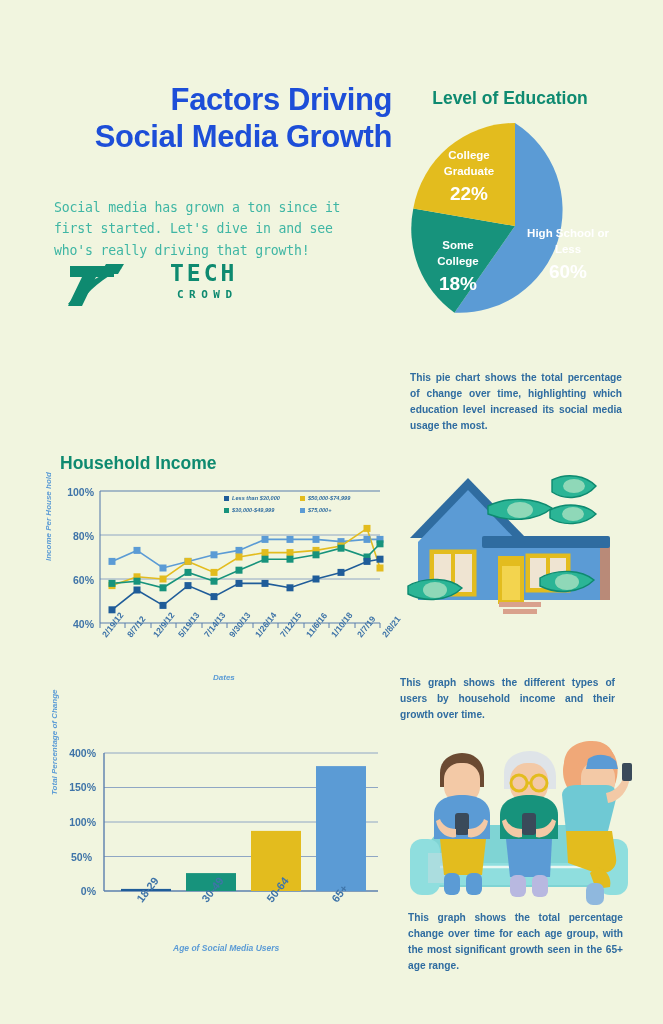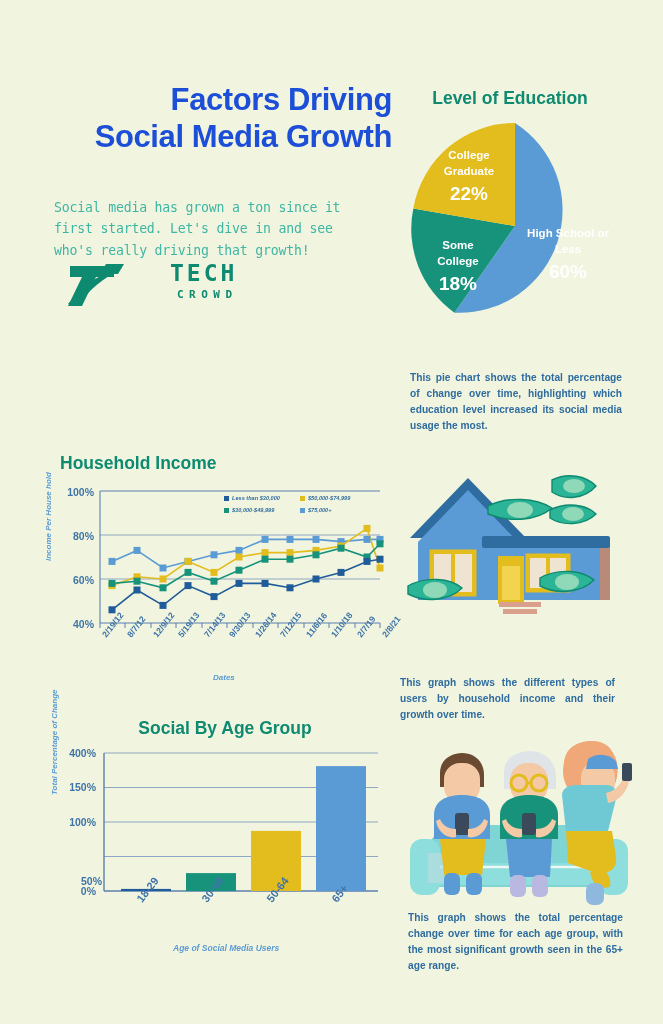--- a/index.html
+++ b/index.html
@@ -289,29 +289,28 @@
       <ellipse cx="120" cy="40" rx="13" ry="8"></ellipse>
       <ellipse cx="174" cy="16" rx="11" ry="7"></ellipse>
       <ellipse cx="173" cy="44" rx="11" ry="7"></ellipse>
       <ellipse cx="167" cy="112" rx="12" ry="8"></ellipse>
       <ellipse cx="35" cy="120" rx="12" ry="8"></ellipse>
     </g>
   </svg>
 
   <div class="cap" style="left:400px;top:635px;width:215px;margin-top:40px;">This graph shows the different types of users by household income and their growth over time.</div>
 
-  <div class="bc-title">Social By Age Group</div>
 
   <div class="bc-wrap">
     <div class="axis-lbl" style="left:2px;top:50px;transform:rotate(-90deg);transform-origin:left top;white-space:nowrap;">Total Percentage of Change</div>
 
     <div class="ytick" style="left:8px;top:2px;">400%</div>
     <div class="ytick" style="left:8px;top:36px;">150%</div>
     <div class="ytick" style="left:8px;top:71px;">100%</div>
-    <div class="ytick" style="left:14px;top:106px;margin-top:24px;">50%</div>
+    <div class="ytick" style="left:4px;top:106px;">50%</div>
     <div class="ytick" style="left:8px;top:140px;">0%</div>
 
     <svg width="345" height="185" viewBox="0 0 345 185">
 
       <line x1="56" y1="8" x2="330" y2="8" stroke="#8fa6c4" stroke-width="1"></line>
       <line x1="56" y1="42.5" x2="330" y2="42.5" stroke="#8fa6c4" stroke-width="1"></line>
       <line x1="56" y1="77" x2="330" y2="77" stroke="#8fa6c4" stroke-width="1"></line>
       <line x1="56" y1="111.5" x2="330" y2="111.5" stroke="#8fa6c4" stroke-width="1"></line>
       <line x1="56" y1="146" x2="330" y2="146" stroke="#5b7fae" stroke-width="1.4"></line>
       <line x1="56" y1="8" x2="56" y2="146" stroke="#5b7fae" stroke-width="1.4"></line>

